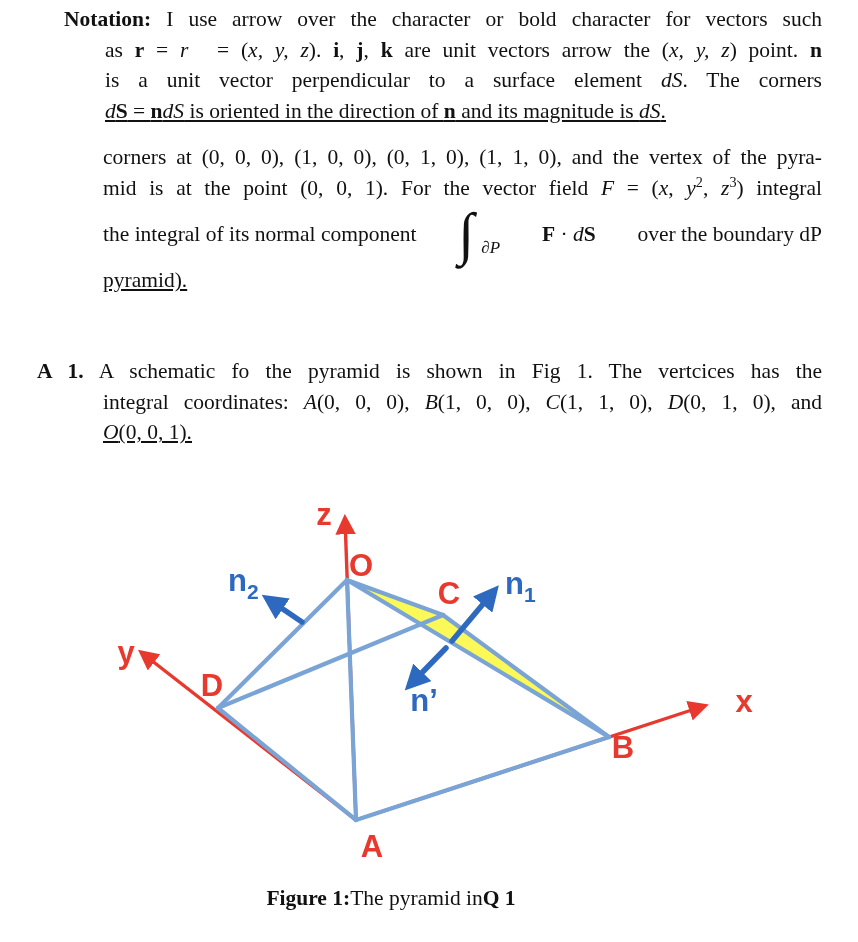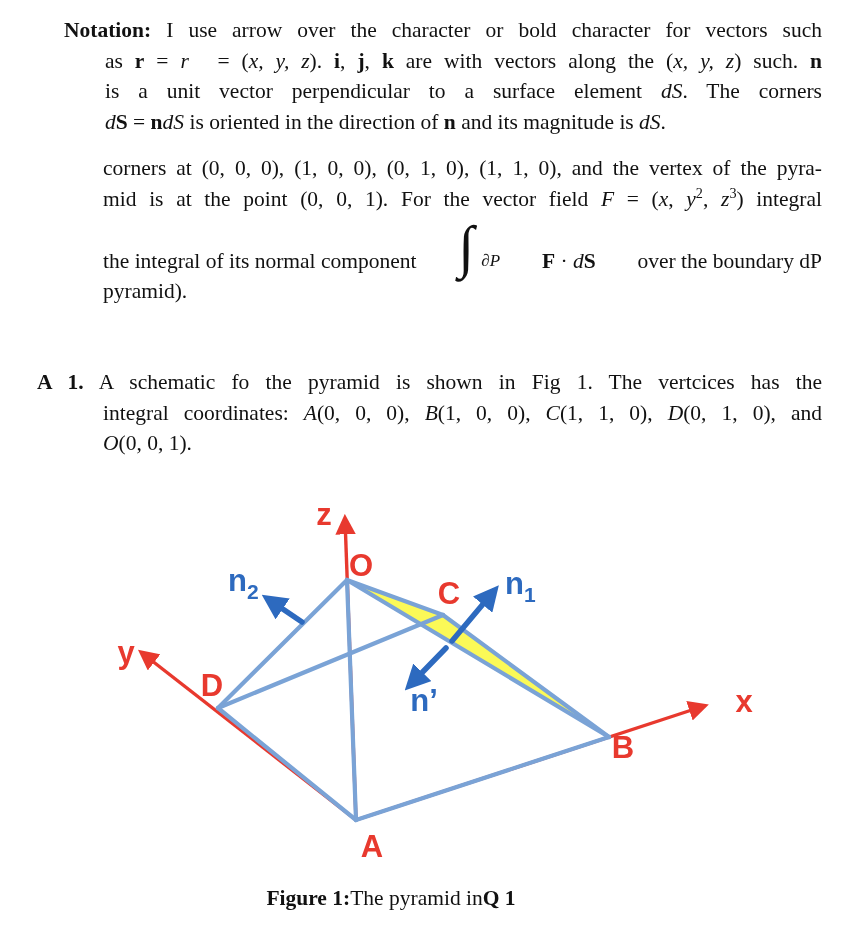--- a/index.html
+++ b/index.html
@@ -1,30 +1,30 @@
 <!DOCTYPE html>
 <html style="--red: #e8392e; --edge: #7aa3d6; --arrow: #2d6abf; --face: #fbf957; --ink: #111111;"><head>
 <meta charset="utf-8">
 <style>
   html,body{margin:0;padding:0;background:#ffffff;}
   body{width:858px;height:942px;position:relative;overflow:hidden;
        font-family:"Liberation Serif","DejaVu Serif",serif;color:#111111;}
   .b{font-weight:bold;}
   .i{font-style:italic;}
   .sup{vertical-align:super;font-size:0.66em;line-height:0;}
-  .block{position:absolute;font-size:21.5px;line-height:30.6px;margin-top:11px;}
+  .block{position:absolute;font-size:21.5px;line-height:30.6px;}
   .block-notation{top:4px;left:64px;width:758px;}
   .block-q1{top:142px;left:37px;width:785px;}
   .block-a1{top:356px;left:37px;width:785px;}
   .line{text-align:justify;text-align-last:justify;}
-  .line.last{text-align:justify;text-align-last:left;}
+  .line.last{text-align:justify;text-align-last:left;text-decoration:underline;}
   .cont{margin-left:41px;}
   .cont2{margin-left:66px;}
   
-  .integral-line{display:flex;align-items:flex-end;justify-content:space-between;
+  .integral-line{display:flex;align-items:center;justify-content:space-between;
                  margin-left:66px;height:62px;text-align:left;text-align-last:left;}
   .int-wrap{position:relative;display:inline-block;padding-right:26px;}
   .int-glyph{font-size:58px;line-height:58px;display:inline-block;}
   .int-sub{position:absolute;right:0;bottom:0;font-size:17px;font-style:italic;}
   
   .figure-wrap{position:absolute;top:495px;left:0;width:858px;height:380px;}
   .fig-svg{width:858px;height:380px;display:block;}
   .ax{stroke:var(--red);stroke-width:3.4;fill:none;}
   .edge{stroke:var(--edge);stroke-width:4.2;fill:none;stroke-linecap:round;}
   .nrm{stroke:var(--arrow);stroke-width:5.5;fill:none;stroke-linecap:round;}
@@ -37,21 +37,21 @@
           font-size:31px;font-weight:700;fill:var(--arrow);}
   .svg-sub{font-size:21px;font-weight:700;}
   .caption{position:absolute;top:886px;left:0;width:782px;text-align:center;
            font-size:21.5px;}
 </style>
 </head>
 <body>
 
 <div class="block block-notation">
   <div class="line"><span class="b">Notation:</span><span> I use arrow over the character or bold character for vectors such</span></div>
-  <div class="line cont"><span>as </span><span class="b">r</span><span> = </span><span class="i">r⃗</span><span> = (</span><span class="i">x, y, z</span><span>). </span><span class="b">i</span><span>, </span><span class="b">j</span><span>, </span><span class="b">k</span><span> are with vectors along the (</span><span class="i">x, y, z</span><span>) such. </span><span class="b">n</span></div>
+  <div class="line cont"><span>as </span><span class="b">r</span><span> = </span><span class="i">r⃗</span><span> = (</span><span class="i">x, y, z</span><span>). </span><span class="b">i</span><span>, </span><span class="b">j</span><span>, </span><span class="b">k</span><span> are unit vectors arrow the (</span><span class="i">x, y, z</span><span>) point. </span><span class="b">n</span></div>
   <div class="line cont"><span>is a unit vector perpendicular to a surface element </span><span class="i">dS</span><span>. The corners</span></div>
   <div class="line cont last"><span class="i">d</span><span class="b">S</span><span> = </span><span class="b">n</span><span class="i">dS</span><span> is oriented in the direction of </span><span class="b">n</span><span> and its magnitude is </span><span class="i">dS</span><span>.</span></div>
 </div>
 
 <div class="block block-q1">
   <div class="line cont2"><span>corners at (0, 0, 0), (1, 0, 0), (0, 1, 0), (1, 1, 0), and the vertex of the pyra-</span></div>
   <div class="line cont2"><span>mid is at the point (0, 0, 1). For the vector field </span><span class="i">F</span><span> = (</span><span class="i">x</span><span>, </span><span class="i">y</span><span class="sup">2</span><span>, </span><span class="i">z</span><span class="sup">3</span><span>) integral</span></div>
   <div class="integral-line">
     <span>the integral of its normal component</span>
     <span class="int-wrap">

